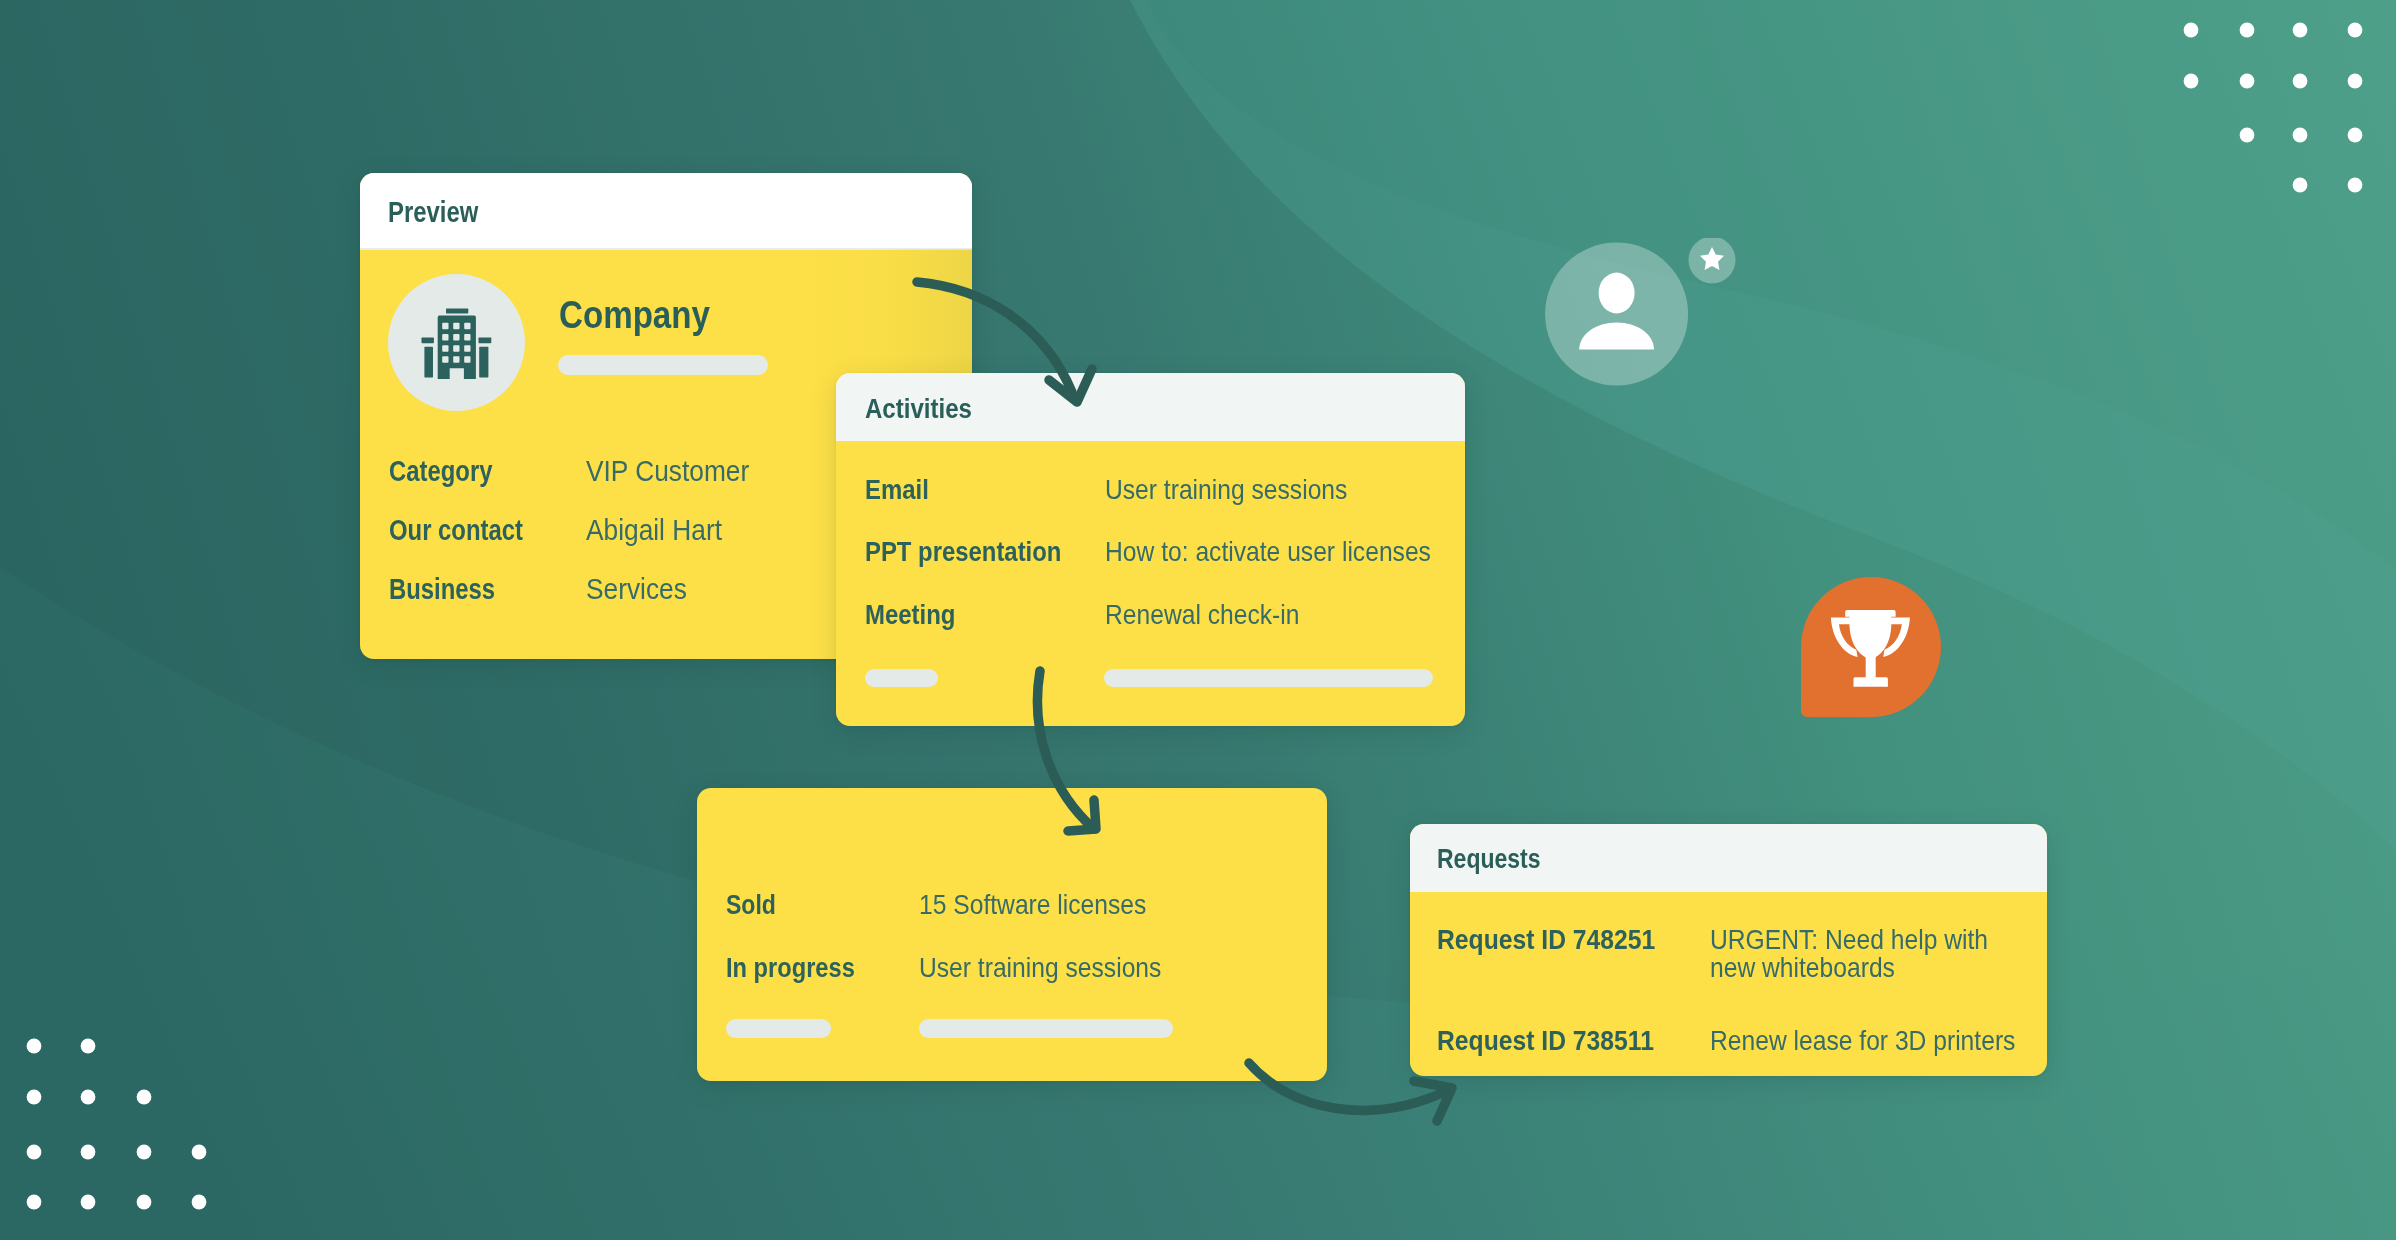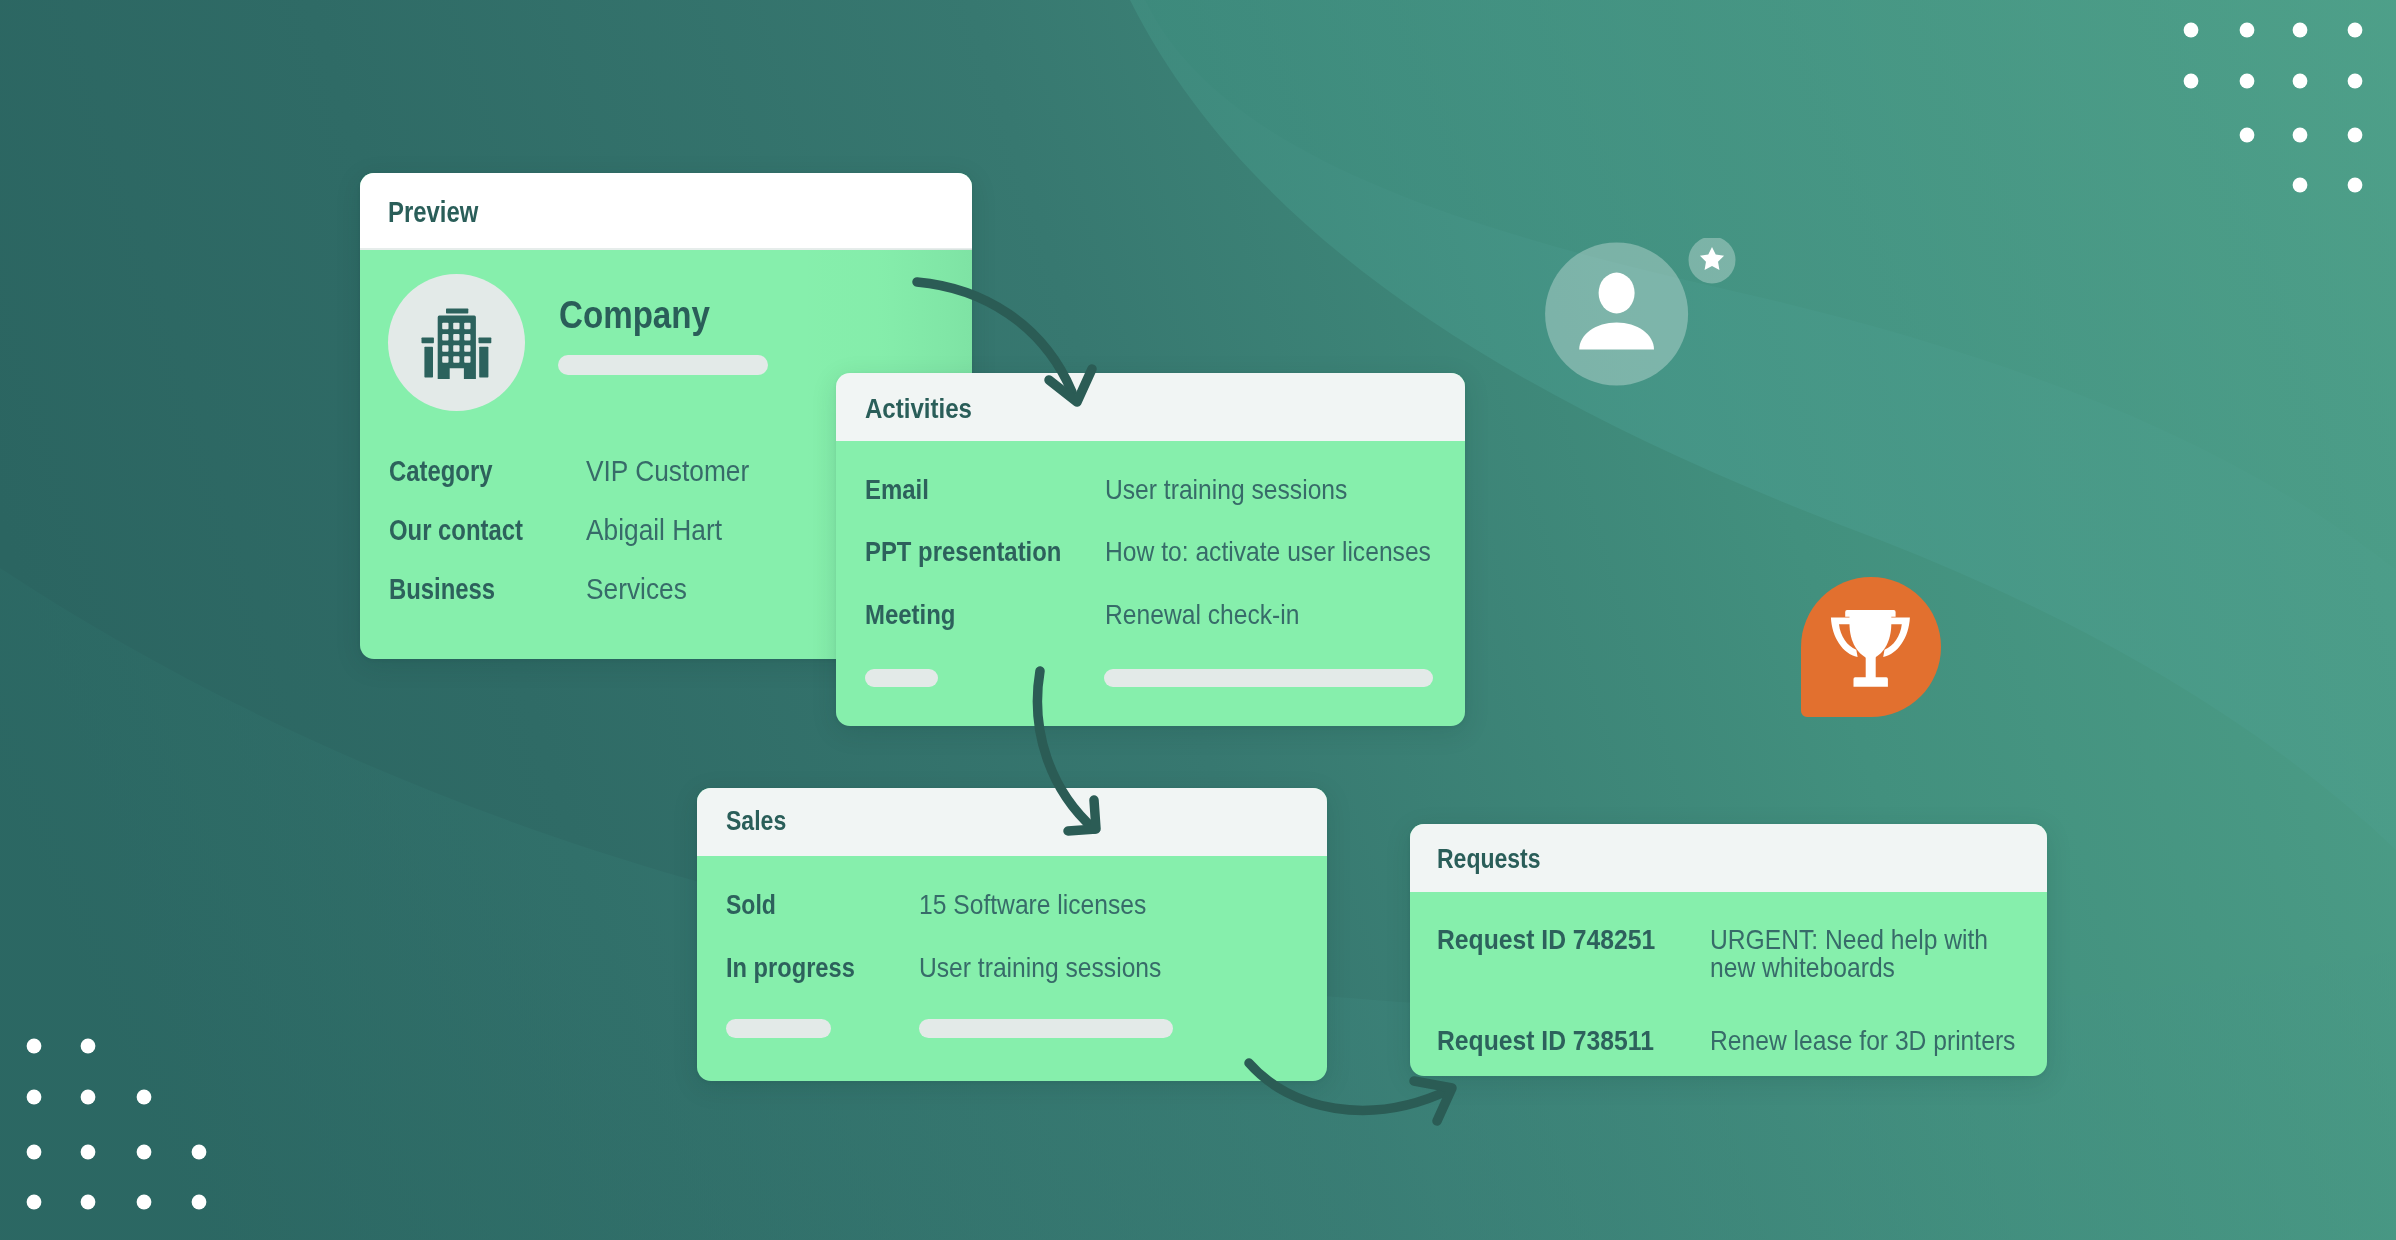--- a/index.html
+++ b/index.html
@@ -1,20 +1,20 @@
 <!DOCTYPE html>
 <html><head>
 <meta charset="utf-8">
 <style>
   * { margin:0; padding:0; box-sizing:border-box; }
   html,body { width:2396px; height:1240px; overflow:hidden; }
   body { font-family:"Liberation Sans", sans-serif; background:#2F6F68; position:relative; }
   #stage { position:absolute; inset:0; width:2396px; height:1240px; overflow:hidden; }
   .bg-svg { position:absolute; inset:0; width:2396px; height:1240px; }
-  .card { position:absolute; background:#86efac; border-radius:14px;
+  .card { position:absolute; background:#fde047; border-radius:14px;
           box-shadow:0 6px 26px rgba(10,44,40,0.13), 0 1px 4px rgba(10,44,40,0.05); }
   .card-head { background:#F1F5F4; border-radius:14px 14px 0 0; position:relative; }
   .card-title { position:absolute; font-weight:700; color:#2A5E59; letter-spacing:0px;
                 white-space:nowrap; transform:scaleX(0.823); transform-origin:0 0; }
   .lbl { position:absolute; font-weight:700; color:#2D615C; white-space:nowrap;
          transform:scaleX(0.823); transform-origin:0 0; }
   .val { position:absolute; font-weight:400; color:#376B69; white-space:nowrap;
          transform:scaleX(0.88); transform-origin:0 0; }
   .bar { position:absolute; background:#E3EAE8; border-radius:999px; }
   .avatar-circle { position:absolute; border-radius:50%; background:#E3EAE8; }
@@ -124,23 +124,20 @@
     <div class="val" style="left:269px; top:101px; font-size:28px;">User training sessions</div>
     <div class="lbl" style="left:29px; top:163px; font-size:28px; transform:scaleX(0.853);">PPT presentation</div>
     <div class="val" style="left:269px; top:163px; font-size:28px;">How to: activate user licenses</div>
     <div class="lbl" style="left:29px; top:226px; font-size:28px; transform:scaleX(0.855);">Meeting</div>
     <div class="val" style="left:269px; top:226px; font-size:28px;">Renewal check-in</div>
     <div class="bar" style="left:29px; top:296px; width:73px; height:18px;"></div>
     <div class="bar" style="left:268px; top:296px; width:329px; height:18px;"></div>
   </div>
 
   <div class="card" style="left:697px; top:788px; width:630px; height:293px;">
-    <div class="card-head" style="left:0;top:0;width:630px;height:68px;">
-      <div class="card-title" style="left:29px; top:17px; font-size:28px;">Sales</div>
-    </div>
     <div class="lbl" style="left:29px; top:101px; font-size:28px;">Sold</div>
     <div class="val" style="left:222px; top:101px; font-size:28px;">15 Software licenses</div>
     <div class="lbl" style="left:29px; top:164px; font-size:28px; transform:scaleX(0.845);">In progress</div>
     <div class="val" style="left:222px; top:164px; font-size:28px;">User training sessions</div>
     <div class="bar" style="left:29px; top:231px; width:105px; height:19px;"></div>
     <div class="bar" style="left:222px; top:231px; width:254px; height:19px;"></div>
   </div>
 
   <div class="card" style="left:1410px; top:788px; width:637px; height:252px;margin-top:36px;">
     <div class="card-head" style="left:0;top:0;width:637px;height:68px;">

